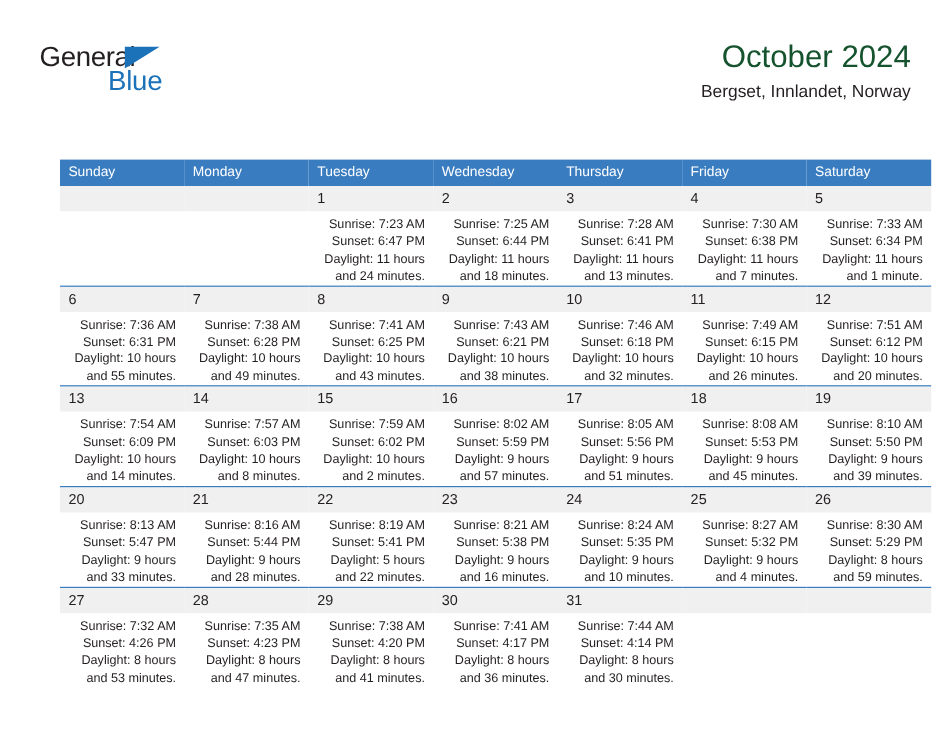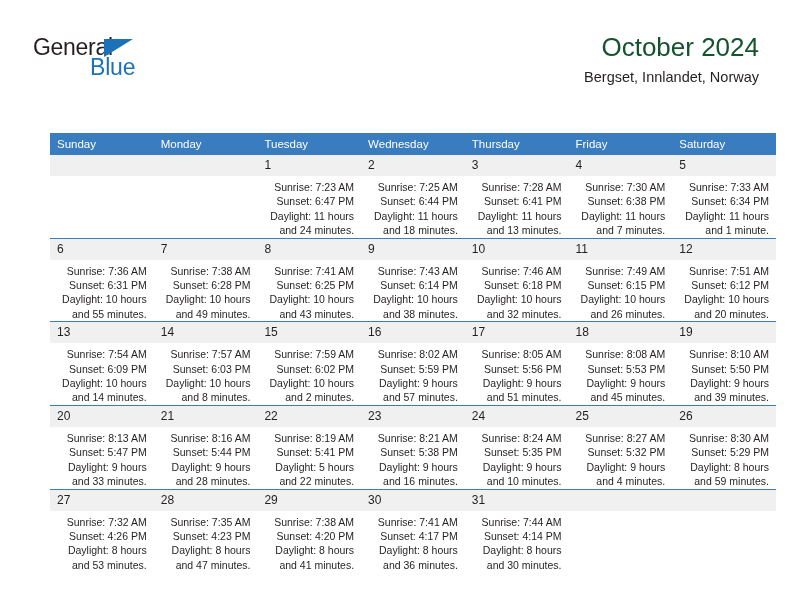--- a/index.html
+++ b/index.html
@@ -257,21 +257,21 @@
             <div class="cell-body">
               <div>Sunrise: 7:41 AM</div>
               <div>Sunset: 6:25 PM</div>
               <div class="daylight">Daylight: 10 hours and 43 minutes.</div>
             </div>
           </td>
           <td>
             <div class="daynum">9</div>
             <div class="cell-body">
               <div>Sunrise: 7:43 AM</div>
-              <div>Sunset: 6:14 PM</div>
+              <div>Sunset: 6:21 PM</div>
               <div class="daylight">Daylight: 10 hours and 38 minutes.</div>
             </div>
           </td>
           <td>
             <div class="daynum">10</div>
             <div class="cell-body">
               <div>Sunrise: 7:46 AM</div>
               <div>Sunset: 6:18 PM</div>
               <div class="daylight">Daylight: 10 hours and 32 minutes.</div>
             </div>

